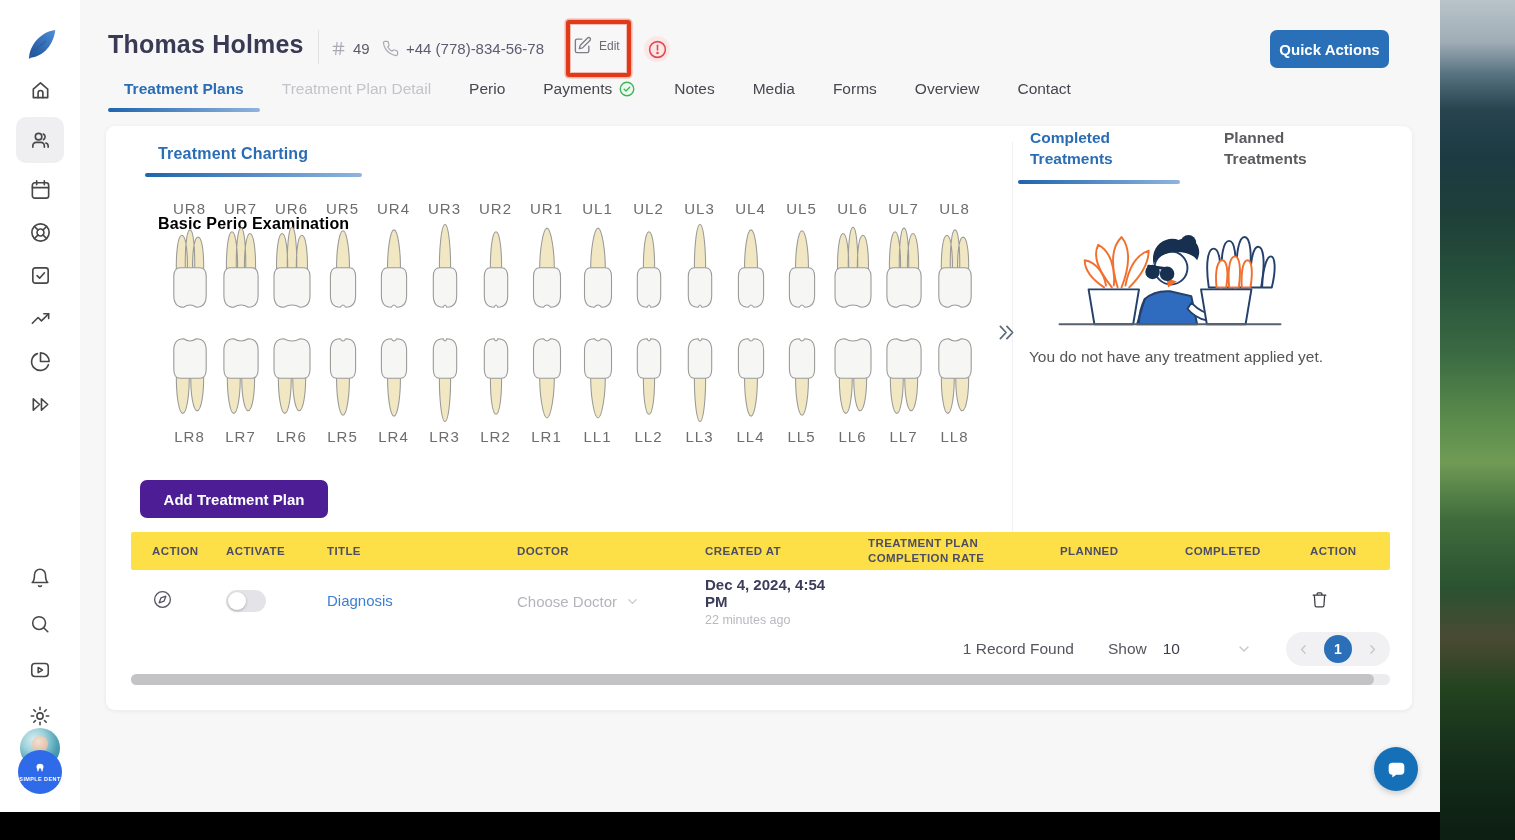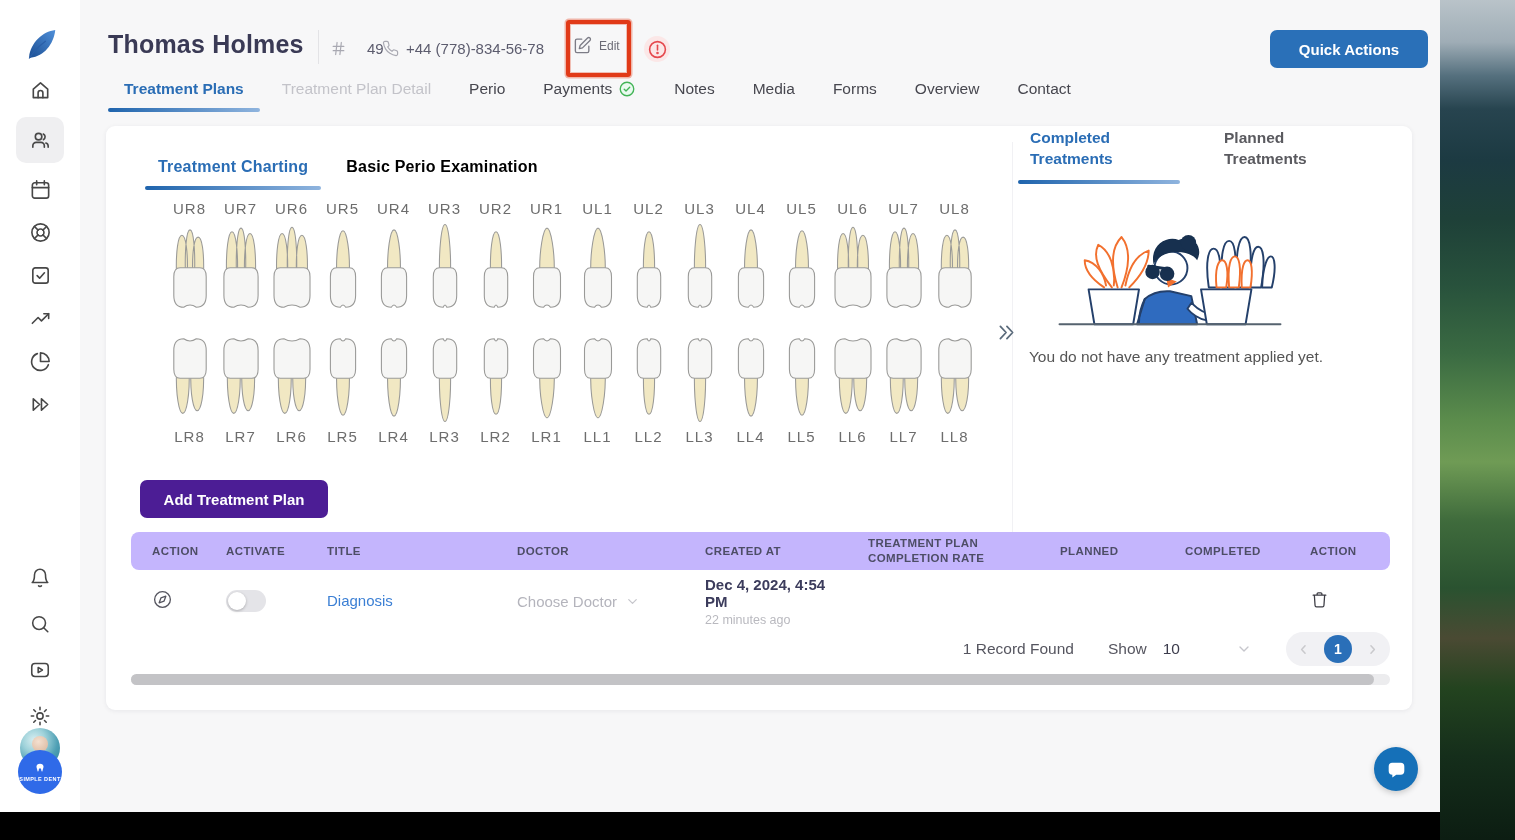--- a/index.html
+++ b/index.html
@@ -29,46 +29,46 @@
   .avatar-wrap::after { content:""; position:absolute; left:12px; top:8px; width:16px; height:16px; border-radius:50%;
     background:radial-gradient(circle at 40% 35%, #f4e0d0, #d9b49a); }
   .dent-badge { position:absolute; left:18px; bottom:18px; width:44px; height:44px; border-radius:50%; background:#2f6ae8;
     display:flex; flex-direction:column; align-items:center; justify-content:center; z-index:3; }
   .dent-badge .tooth-mini { width:14px; height:13px; }
   .dent-badge .badge-text { color:#fff; font-size:5.5px; font-weight:700; letter-spacing:.4px; margin-top:1px; }
 
   
   .patient-name { position:absolute; left:108px; top:30px; font-size:25px; font-weight:700; color:#3a3a55; letter-spacing:.2px; }
   .hdr-divider { position:absolute; left:318px; top:30px; width:1px; height:34px; background:#e3e3e6; }
-  .hdr-meta { position:absolute; left:330px; top:40px; display:flex; align-items:center; gap:20px; color:#5c5c6e; font-size:15px; }
+  .hdr-meta { position:absolute; left:330px; top:40px; display:flex; align-items:center; gap:6px; color:#5c5c6e; font-size:15px; }
   .hdr-meta svg { stroke:#a9a9b2; }
   .hdr-phone { position:absolute; left:382px; top:40px; display:flex; align-items:center; gap:7px; color:#5c5c6e; font-size:15px; }
   .hdr-phone svg { stroke:#a9a9b2; }
   .edit-btn { position:absolute; left:573px; top:36px; display:flex; align-items:center; gap:7px; color:#6b6b76; font-size:12px; cursor:pointer; }
   .edit-btn svg { stroke:#7c7c86; }
   .edit-annotation { position:absolute; left:566px; top:20px; width:65px; height:57px; border:4px solid #e13a18; border-radius:3px;
     box-shadow:0 0 0 1.5px rgba(225,58,24,.35), inset 0 0 0 1px rgba(225,58,24,.3); }
   .warn-chip { position:absolute; left:644px; top:36px; width:26px; height:26px; border-radius:50%; background:#fbe7e7;
     display:flex; align-items:center; justify-content:center; cursor:pointer; }
-  .quick-actions { position:absolute; left:1270px; top:30px; width:158px; height:38px; background:#2a70b8; color:#fff;
+  .quick-actions { position:absolute; left:1270px; top:30px; width:119px; height:38px; background:#2a70b8; color:#fff;
     border:none; border-radius:7px; font-size:15px; font-weight:700; font-family:inherit; cursor:pointer; }
 
   
   .patient-tabs { position:absolute; left:124px; top:80px; display:flex; gap:38px; }
   .ptab { position:relative; font-size:15.5px; color:#47474f; font-weight:500; cursor:pointer; display:flex; align-items:center; gap:6px; padding-bottom:14px; }
   .ptab.active { color:#2a6db5; font-weight:700; }
   .ptab.active::after { content:""; position:absolute; left:-16px; right:-16px; bottom:0; height:4px; border-radius:2px;
     background:linear-gradient(90deg,#1f64ad,#8fb4de); }
   .ptab.disabled { color:#c3c3c9; }
 
   
   .card { position:absolute; left:106px; top:126px; width:1306px; height:584px; background:#fff; border-radius:9px;
     box-shadow:0 1px 5px rgba(30,30,60,.07); }
 
-  .chart-tabs { position:absolute; left:52px; top:32px; display:flex; gap:38px; }
+  .chart-tabs { position:absolute; left:52px; top:19px; display:flex; gap:38px;flex-direction:column; }
   .ctab { position:relative; font-size:16px; font-weight:700; color:#000000; padding-bottom:14px; cursor:pointer; letter-spacing:.2px; }
   .ctab.active { color:#2a6db5; }
   .ctab.active::after { content:""; position:absolute; left:-13px; right:-13px; bottom:0; height:4px; border-radius:2px;
     background:linear-gradient(90deg,#1f64ad,#8fb4de); }
 
   .teeth-chart { position:absolute; left:58px; top:74px; }
   .teeth-row { display:grid; grid-template-columns:repeat(16,51px); }
   .teeth-row.lower { margin-top:26px; }
   .tooth-cell { display:flex; flex-direction:column; align-items:center; cursor:pointer; }
   .tooth-label { font-size:15px; color:#6d6d6d; letter-spacing:1px; height:20px; }
@@ -84,21 +84,21 @@
   .rtab { position:relative; font-size:15.5px; font-weight:700; line-height:1.35; color:#5a5a5f; width:118px; padding-bottom:14px; cursor:pointer; }
   .rtab.active { color:#2a6db5; }
   .rtab.active::after { content:""; position:absolute; left:-12px; width:162px; bottom:0; height:4px; border-radius:2px;
     background:linear-gradient(90deg,#1f64ad,#8fb4de); }
   .rp-illus { position:absolute; left:938px; top:80px; }
   .rp-empty { position:absolute; left:880px; top:222px; width:380px; text-align:center; font-size:15.5px; color:#555; }
 
   
   .table-wrap { position:absolute; left:25px; top:406px; width:1259px; }
   .thead, .trow { display:grid; grid-template-columns:74px 101px 190px 188px 163px 192px 125px 125px 1fr; align-items:center; }
-  .thead { background:#c4b5fd; height:38px; border-radius:8px; }
+  .thead { background:#fde047; height:38px; border-radius:2px; }
   .th { font-size:11.5px; font-weight:700; color:#4d4d66; letter-spacing:.4px; line-height:1.3; padding-left:21px; }
   .trow { height:62px; background:#fff; }
   .td { padding-left:21px; }
   .toggle { width:40px; height:22px; border-radius:11px; background:#e4e4e8; position:relative; cursor:pointer; }
   .toggle .knob { position:absolute; left:2px; top:2px; width:18px; height:18px; border-radius:50%; background:#fff;
     box-shadow:0 1px 3px rgba(0,0,0,.25); }
   .title-link { color:#3b7fd4; font-size:15px; cursor:pointer; }
   .doctor-select { display:flex; align-items:center; gap:8px; color:#b4b4bc; font-size:15px; cursor:pointer; }
   .created-main { font-size:15px; font-weight:700; color:#3c3c5c; }
   .created-sub { font-size:12.5px; color:#b9b9bf; margin-top:3px; }

